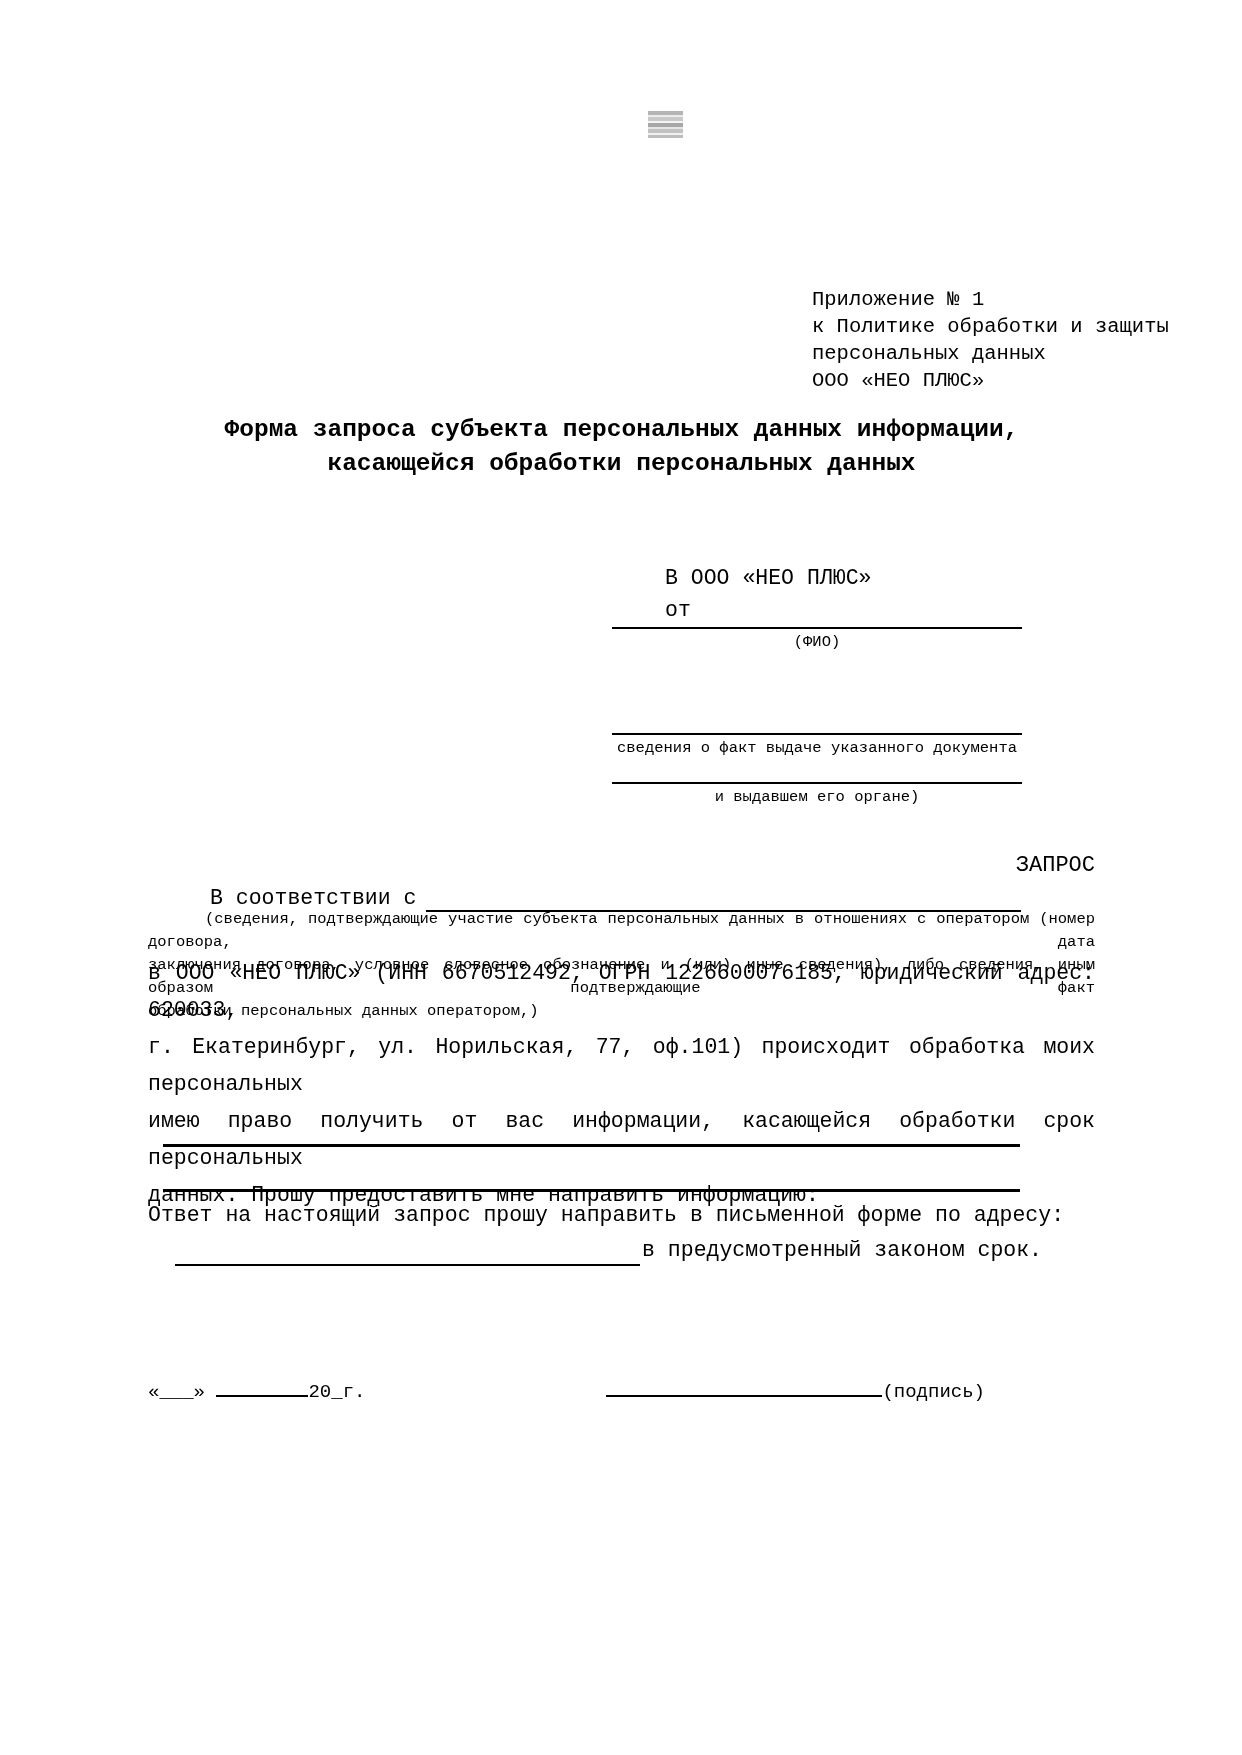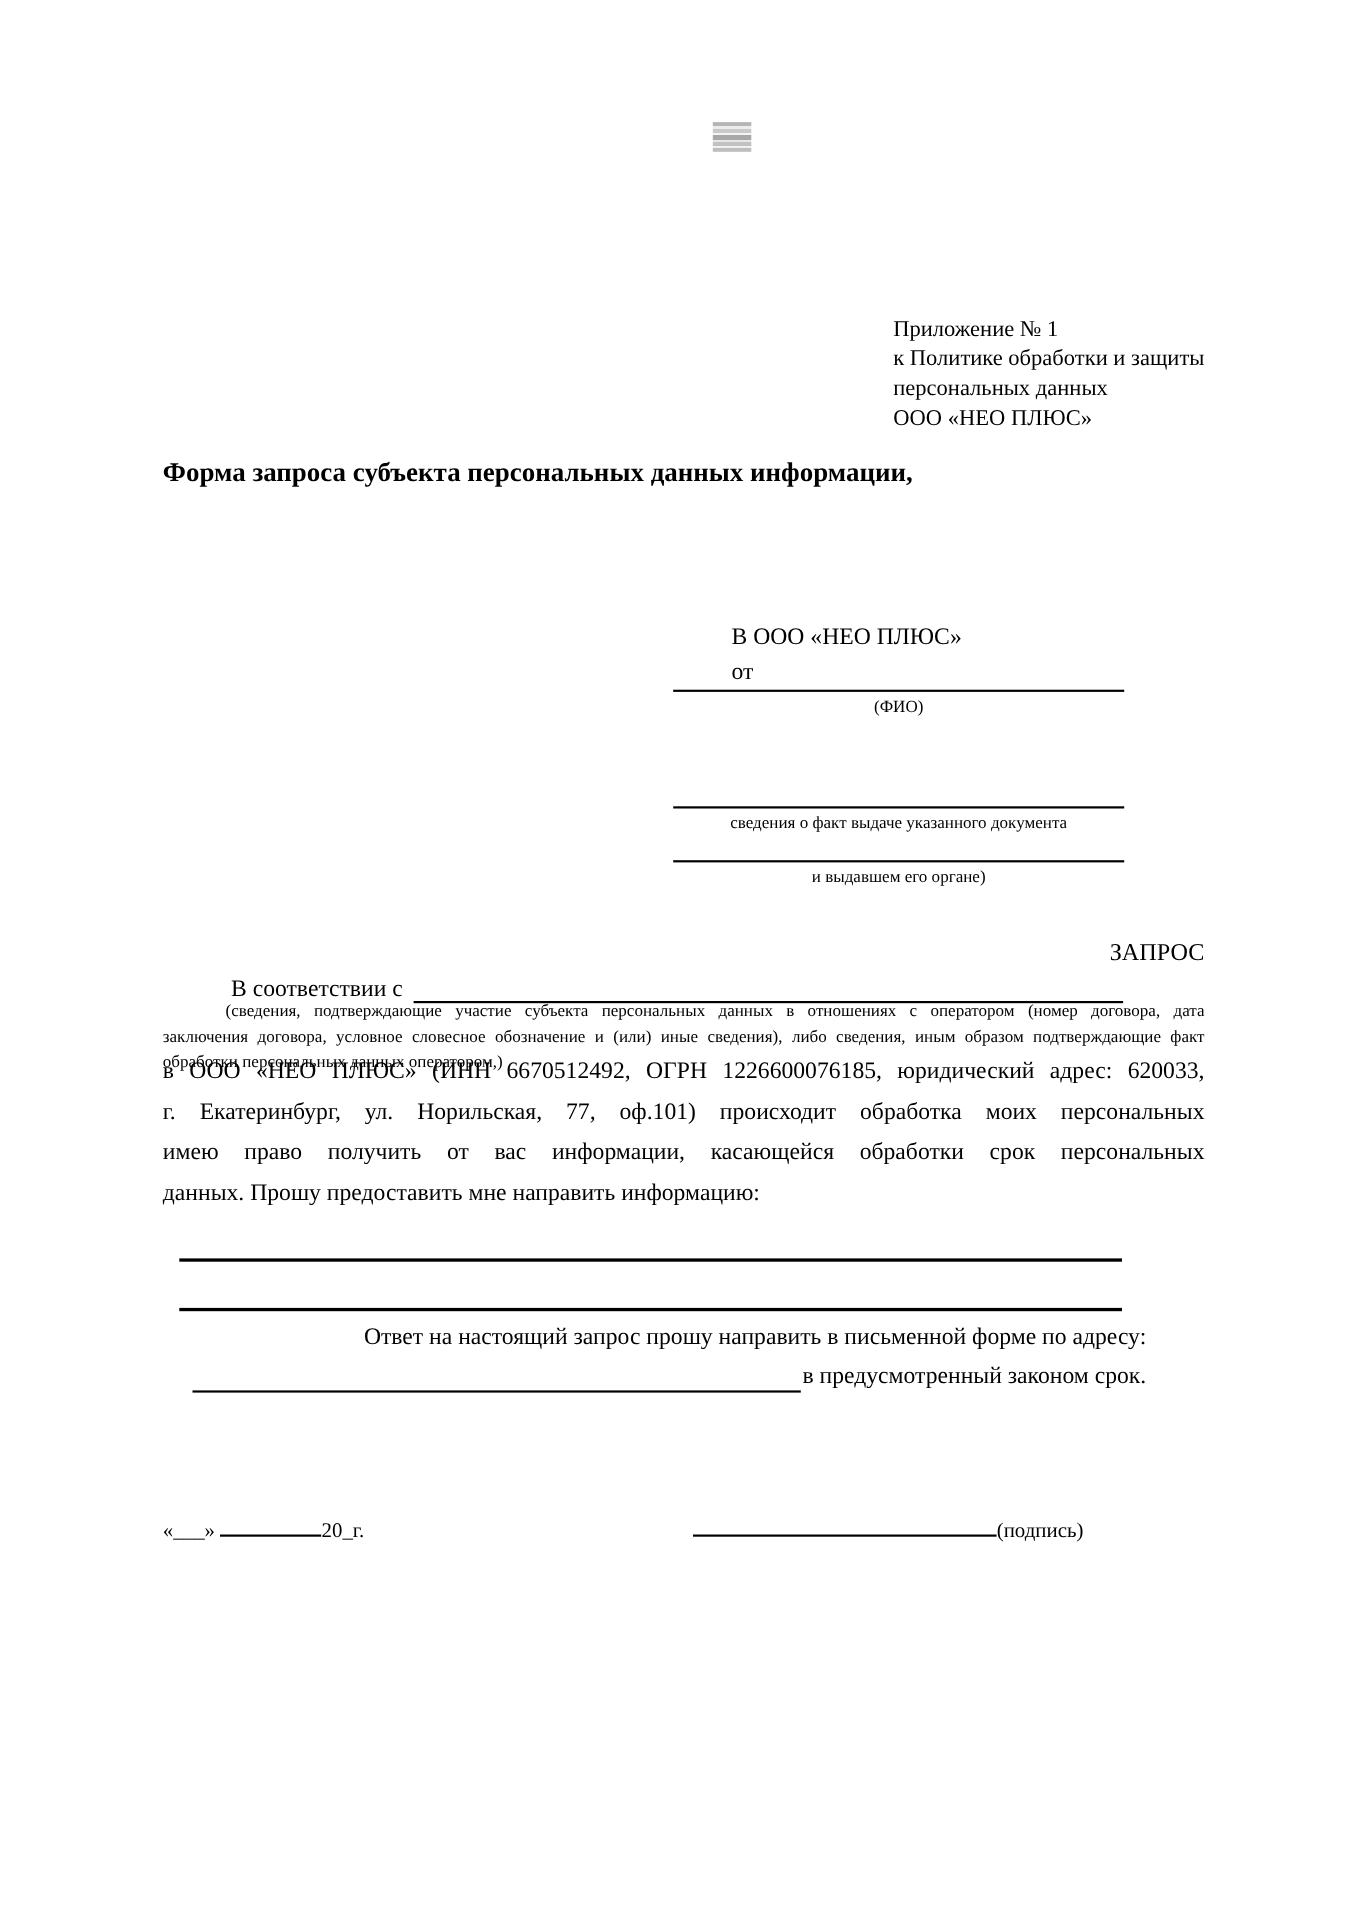--- a/index.html
+++ b/index.html
@@ -6,21 +6,21 @@
     margin: 0;
     padding: 0;
     background: #ffffff;
   }
   .page {
     position: relative;
     width: 1242px;
     height: 1755px;
     background: #ffffff;
     color: #000000;
-    font-family: Liberation Serif, serif;
+    font-family: Liberation Mono, monospace;
     overflow: hidden;
   }
 
   
   .logo {
     position: absolute;
     left: 648px;
     top: 111px;
     width: 35px;
     height: 27px;
@@ -45,21 +45,21 @@
     font-size: 20.5px;
     line-height: 27px;
     white-space: nowrap;
   }
 
   .title {
     position: absolute;
     left: 148px;
     top: 413px;
     width: 947px;
-    text-align: left;
+    text-align: center;
     font-weight: bold;
     font-size: 24.5px;
     line-height: 34px;
   }
 
   .addressee {
     position: absolute;
     left: 665px;
     top: 562px;
     font-size: 21.5px;
@@ -201,20 +201,21 @@
 
   <div class="appendix">
     <div>Приложение № 1</div>
     <div>к Политике обработки и защиты</div>
     <div>персональных данных</div>
     <div>ООО «НЕО ПЛЮС»</div>
   </div>
 
   <div class="title">
     <div>Форма запроса субъекта персональных данных информации,</div>
+    <div>касающейся обработки персональных данных</div>
   </div>
 
   <div class="addressee">
     <div>В ООО «НЕО ПЛЮС»</div>
     <div>от</div>
   </div>
 
   <div class="field f1">
     <div class="field-line"></div>
     <div class="field-caption">(ФИО)</div>

